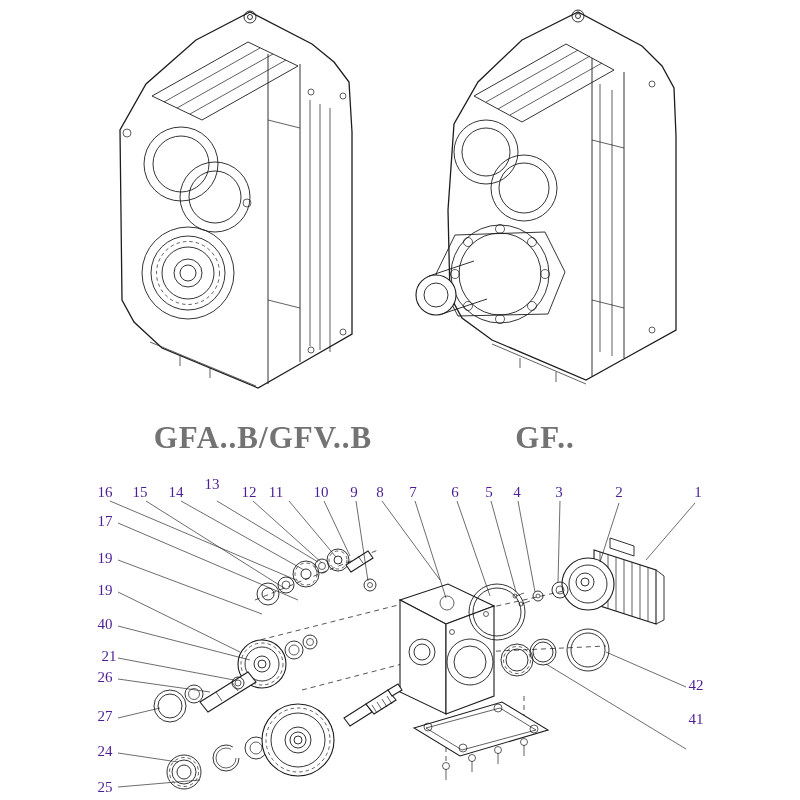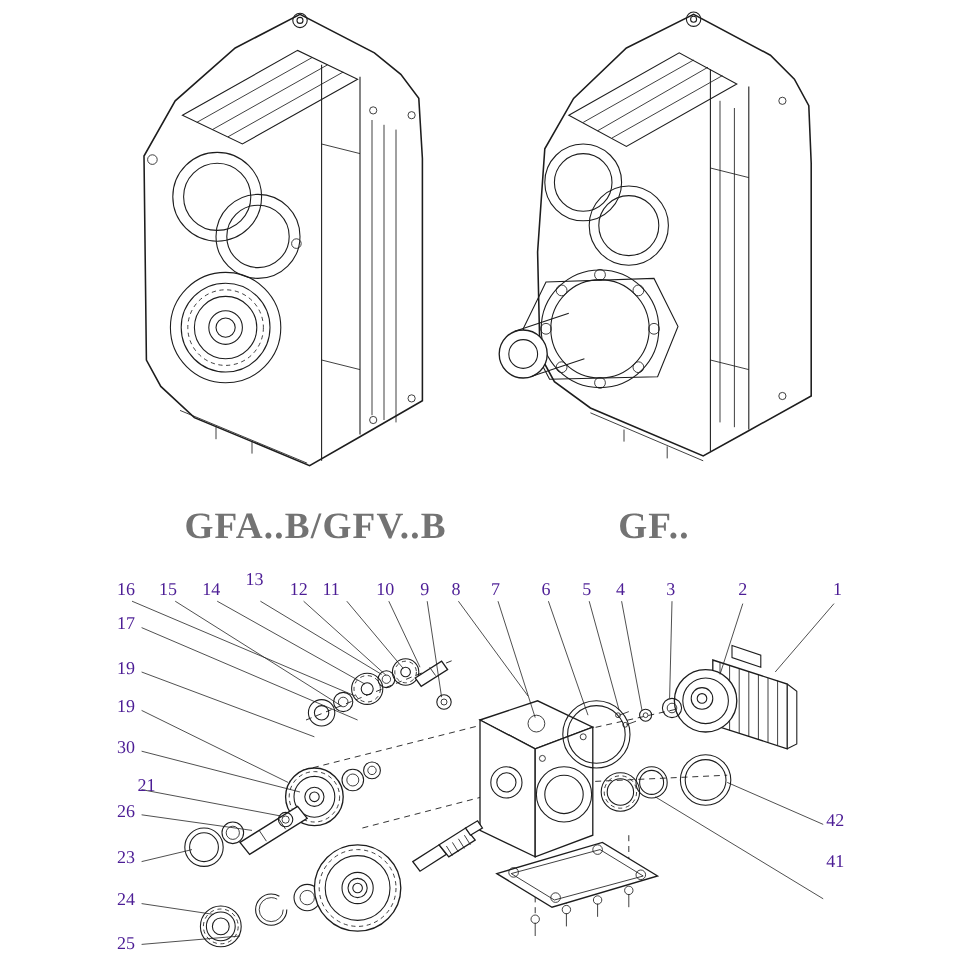--- a/index.html
+++ b/index.html
@@ -296,23 +296,23 @@
   <span class="callout" style="left:455px;top:492px">6</span>
   <span class="callout" style="left:489px;top:492px">5</span>
   <span class="callout" style="left:517px;top:492px">4</span>
   <span class="callout" style="left:559px;top:492px">3</span>
   <span class="callout" style="left:619px;top:492px">2</span>
   <span class="callout" style="left:698px;top:492px">1</span>
 
   <span class="callout" style="left:105px;top:521px">17</span>
   <span class="callout" style="left:105px;top:558px">19</span>
   <span class="callout" style="left:105px;top:590px">19</span>
-  <span class="callout" style="left:105px;top:624px">30</span>
-  <span class="callout" style="left:122px;top:656px">21</span>
+  <span class="callout" style="left:105px;top:624px">40</span>
+  <span class="callout" style="left:109px;top:656px">21</span>
   <span class="callout" style="left:105px;top:677px">26</span>
-  <span class="callout" style="left:105px;top:716px">23</span>
+  <span class="callout" style="left:105px;top:716px">27</span>
   <span class="callout" style="left:105px;top:751px">24</span>
   <span class="callout" style="left:105px;top:787px">25</span>
 
   <span class="callout" style="left:696px;top:685px">42</span>
   <span class="callout" style="left:696px;top:719px">41</span>
 
 </div>
 
 </body></html>

